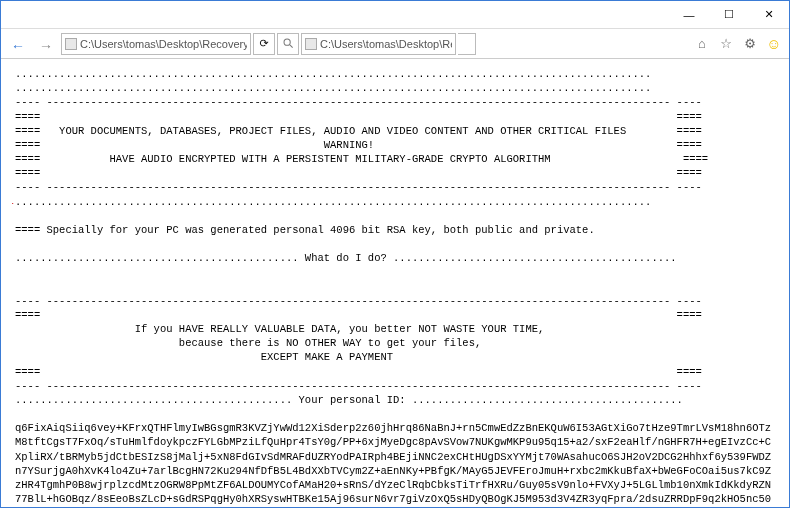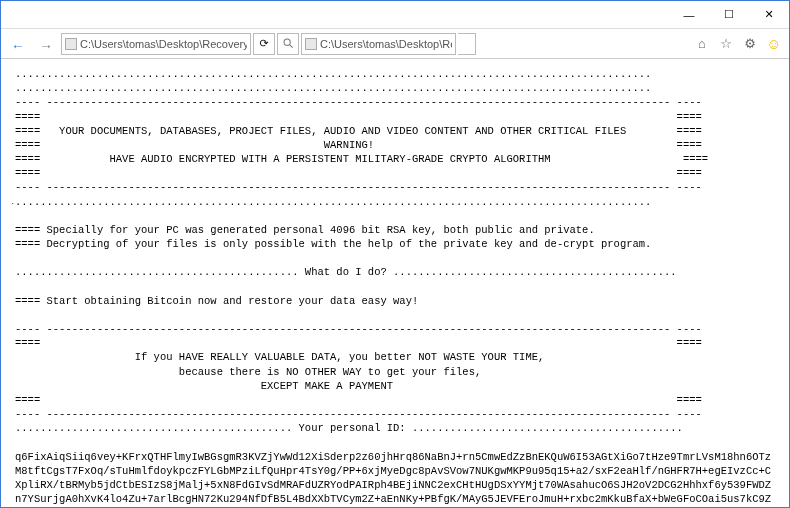--- a/index.html
+++ b/index.html
@@ -76,25 +76,23 @@
     <div class="line">---- --------------------------------------------------------------------------------------------------- ----</div>
     <div class="line">====                                                                                                     ====</div>
     <div class="line">====   YOUR DOCUMENTS, DATABASES, PROJECT FILES, AUDIO AND VIDEO CONTENT AND OTHER CRITICAL FILES        ====</div>
     <div class="line">====                                             WARNING!                                                ====</div>
     <div class="line">====           HAVE AUDIO ENCRYPTED WITH A PERSISTENT MILITARY-GRADE CRYPTO ALGORITHM                     ====</div>
     <div class="line">====                                                                                                     ====</div>
     <div class="line">---- --------------------------------------------------------------------------------------------------- ----</div>
     <div class="line sep">.....................................................................................................</div>
     <div class="line">&nbsp;</div>
     <div class="line">==== Specially for your PC was generated personal 4096 bit RSA key, both public and private.</div>
-    <div class="line">==== Decrypting of your files is only possible with the help of the private key and de-crypt program.</div>
     <div class="line">&nbsp;</div>
     <div class="line">............................................. What do I do? .............................................</div>
     <div class="line">&nbsp;</div>
-    <div class="line">==== Start obtaining Bitcoin now and restore your data easy way!</div>
     <div class="line">&nbsp;</div>
     <div class="line">---- --------------------------------------------------------------------------------------------------- ----</div>
     <div class="line">====                                                                                                     ====</div>
     <div class="line">                   If you HAVE REALLY VALUABLE DATA, you better NOT WASTE YOUR TIME,</div>
     <div class="line">                          because there is NO OTHER WAY to get your files,</div>
     <div class="line">                                       EXCEPT MAKE A PAYMENT</div>
     <div class="line">====                                                                                                     ====</div>
     <div class="line">---- --------------------------------------------------------------------------------------------------- ----</div>
     <div class="line">............................................ Your personal ID: ...........................................</div>
     <div class="line">&nbsp;</div>

